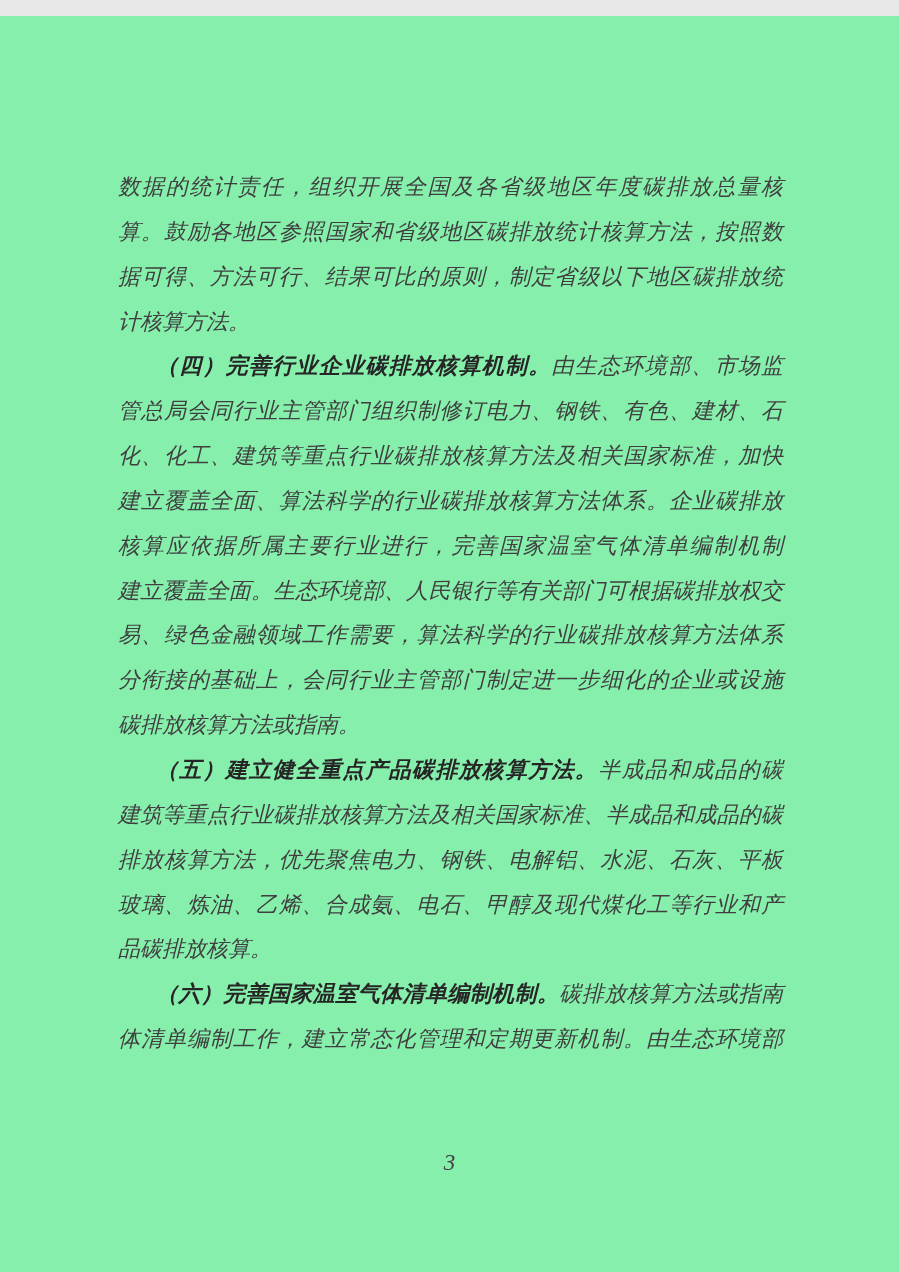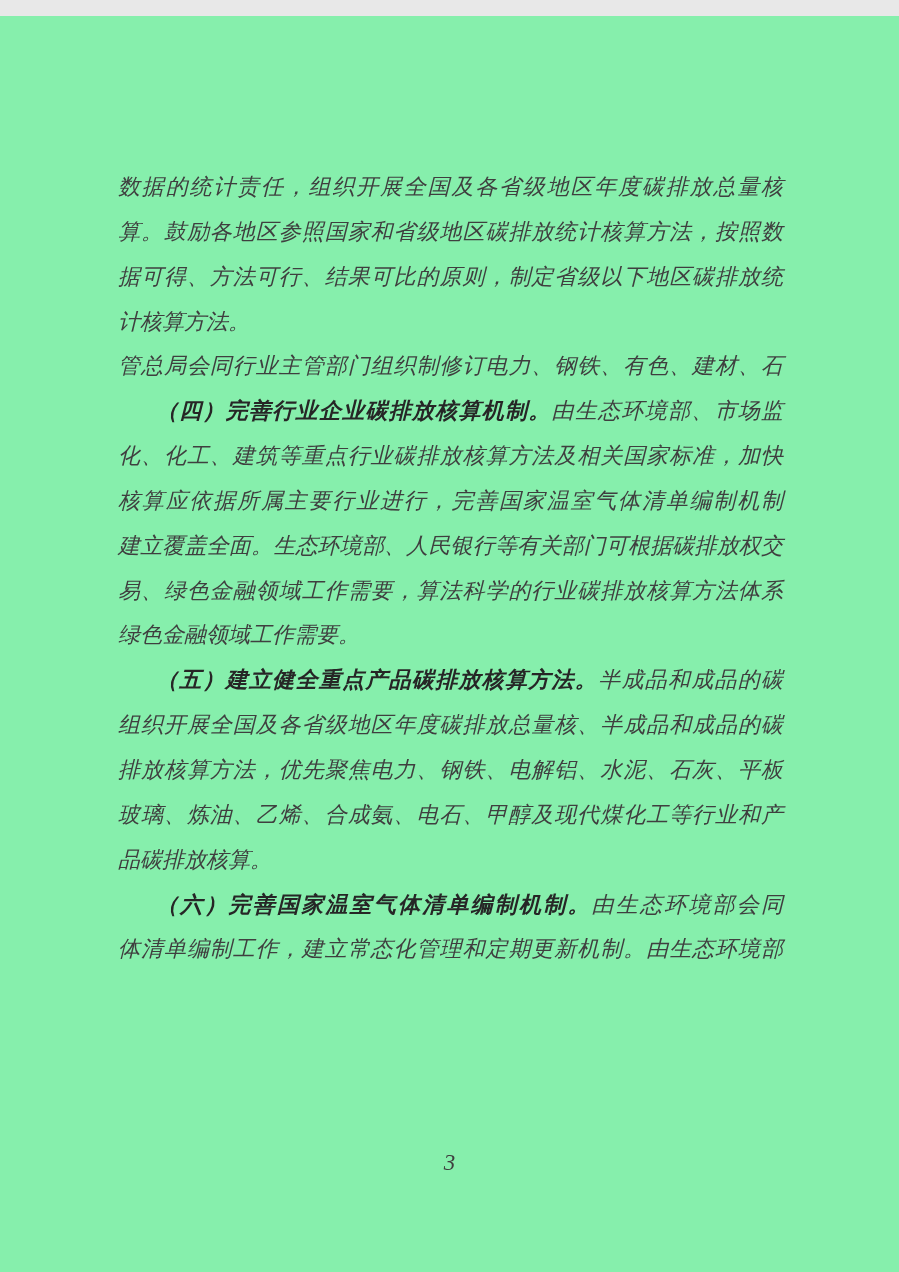--- a/index.html
+++ b/index.html
@@ -57,29 +57,31 @@
 </style>
 </head>
 <body>
 
 <div class="page">
   <div class="text-block">
       <div class="line">数据的统计责任，组织开展全国及各省级地区年度碳排放总量核</div>
       <div class="line">算。鼓励各地区参照国家和省级地区碳排放统计核算方法，按照数</div>
       <div class="line">据可得、方法可行、结果可比的原则，制定省级以下地区碳排放统</div>
       <div class="line last">计核算方法。</div>
+      <div class="line indent"><span class="bold">（四）完善行业企业碳排放核算机制。</span><span>由生态环境部、市场监</span></div>
       <div class="line">管总局会同行业主管部门组织制修订电力、钢铁、有色、建材、石</div>
-      <div class="line indent"><span class="bold">（四）完善行业企业碳排放核算机制。</span><span>由生态环境部、市场监</span></div>
       <div class="line">化、化工、建筑等重点行业碳排放核算方法及相关国家标准，加快</div>
+      <div class="line">建立覆盖全面、算法科学的行业碳排放核算方法体系。企业碳排放</div>
       <div class="line">核算应依据所属主要行业进行，完善国家温室气体清单编制机制</div>
       <div class="line">建立覆盖全面。生态环境部、人民银行等有关部门可根据碳排放权交</div>
       <div class="line">易、绿色金融领域工作需要，算法科学的行业碳排放核算方法体系</div>
-      <div class="line last">绿色金融领域工作需要。</div>
+      <div class="line">分衔接的基础上，会同行业主管部门制定进一步细化的企业或设施</div>
+      <div class="line last">碳排放核算方法或指南。</div>
       <div class="line indent"><span class="bold">（五）建立健全重点产品碳排放核算方法。</span><span>半成品和成品的碳</span></div>
-      <div class="line">组织开展全国及各省级地区年度碳排放总量核、半成品和成品的碳</div>
+      <div class="line">建筑等重点行业碳排放核算方法及相关国家标准、半成品和成品的碳</div>
       <div class="line">排放核算方法，优先聚焦电力、钢铁、电解铝、水泥、石灰、平板</div>
       <div class="line">玻璃、炼油、乙烯、合成氨、电石、甲醇及现代煤化工等行业和产</div>
       <div class="line last">品碳排放核算。</div>
-      <div class="line indent"><span class="bold">（六）完善国家温室气体清单编制机制。</span><span>由生态环境部会同</span></div>
+      <div class="line indent"><span class="bold">（六）完善国家温室气体清单编制机制。</span><span>碳排放核算方法或指南</span></div>
       <div class="line">体清单编制工作，建立常态化管理和定期更新机制。由生态环境部</div>
     </div>
   <div class="page-number">3</div>
 </div>
 
 </body></html>

